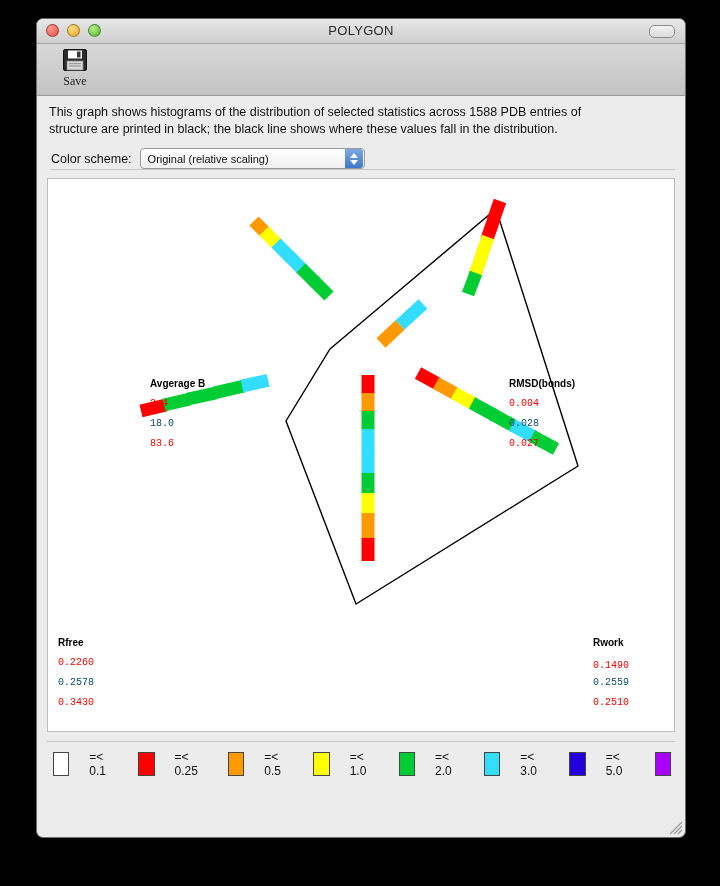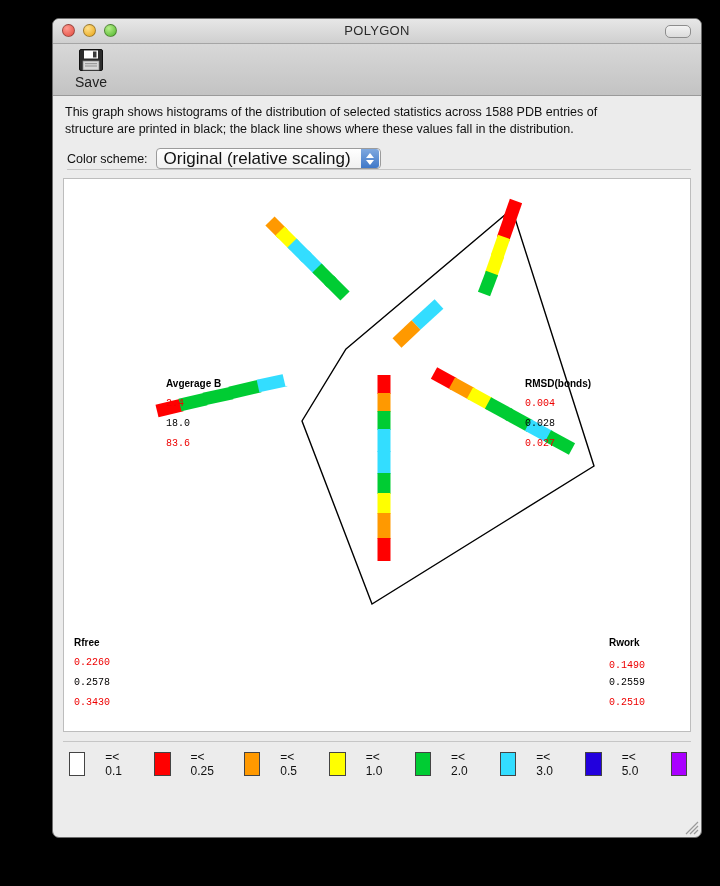--- a/index.html
+++ b/index.html
@@ -18,21 +18,20 @@
     position: absolute;
     left: 36px;
     top: 18px;
     width: 648px;
     height: 818px;
     background: #ececec;
     border: 1px solid #6d6d6d;
     border-radius: 7px;
     box-shadow: 0 6px 18px rgba(0,0,0,0.65);
     overflow: hidden;
-    margin-left: 16px;
   }
 
   
   .titlebar {
     position: relative;
     height: 24px;
     background: linear-gradient(to bottom, #e7e7e7 0%, #cfcfcf 100%);
     border-bottom: 1px solid #a5a5a5;
     border-top-left-radius: 6px;
     border-top-right-radius: 6px;
@@ -86,24 +85,25 @@
     text-align: center;
     cursor: default;
   }
   .save-icon {
     width: 26px;
     height: 26px;
     margin: 0 auto;
     display: block;
   }
   .tool-label {
-    font-size: 14px;
+    font-size: 12px;
     color: #222;
     margin-top: 1px;
     display: block;
+    font-family: Liberation Serif, serif;
   }
 
   
   .body {
     background: #ececec;
     padding: 0;
   }
   .descbox {
     margin: 8px 10px 0 10px;
     background: #ececec;
@@ -128,21 +128,21 @@
   .combo {
     position: relative;
     width: 225px;
     height: 21px;
     background: linear-gradient(to bottom,#ffffff,#f0f0f0);
     border: 1px solid #9b9b9b;
     border-radius: 4px;
     display: flex;
     align-items: center;
     padding-left: 7px;
-    font-size: 17px;
+    font-size: 11px;
     color: #111;
     box-sizing: border-box;
   }
   .combo .arrows {
     position: absolute;
     right: 1px;
     top: 0;
     bottom: 0;
     width: 18px;
     background: linear-gradient(to bottom,#7fa8df,#3f78c8);
@@ -180,21 +180,21 @@
     color: #000;
     white-space: nowrap;
   }
   .num {
     position: absolute;
     font-family: "Liberation Mono", monospace;
     font-size: 10px;
     white-space: nowrap;
   }
   .num.red { color: #ee0000; }
-  .num.blk { color: #000000; }
+  .num.blk { color: #0c4a6e; }
 
   
   .legend {
     margin: 9px 10px 0 10px;
     background: #ececec;
     border-top: 1px solid #c6c6c6;
     padding: 8px 4px 0 4px;
   }
   .legend-text {
     font-size: 12.5px;

